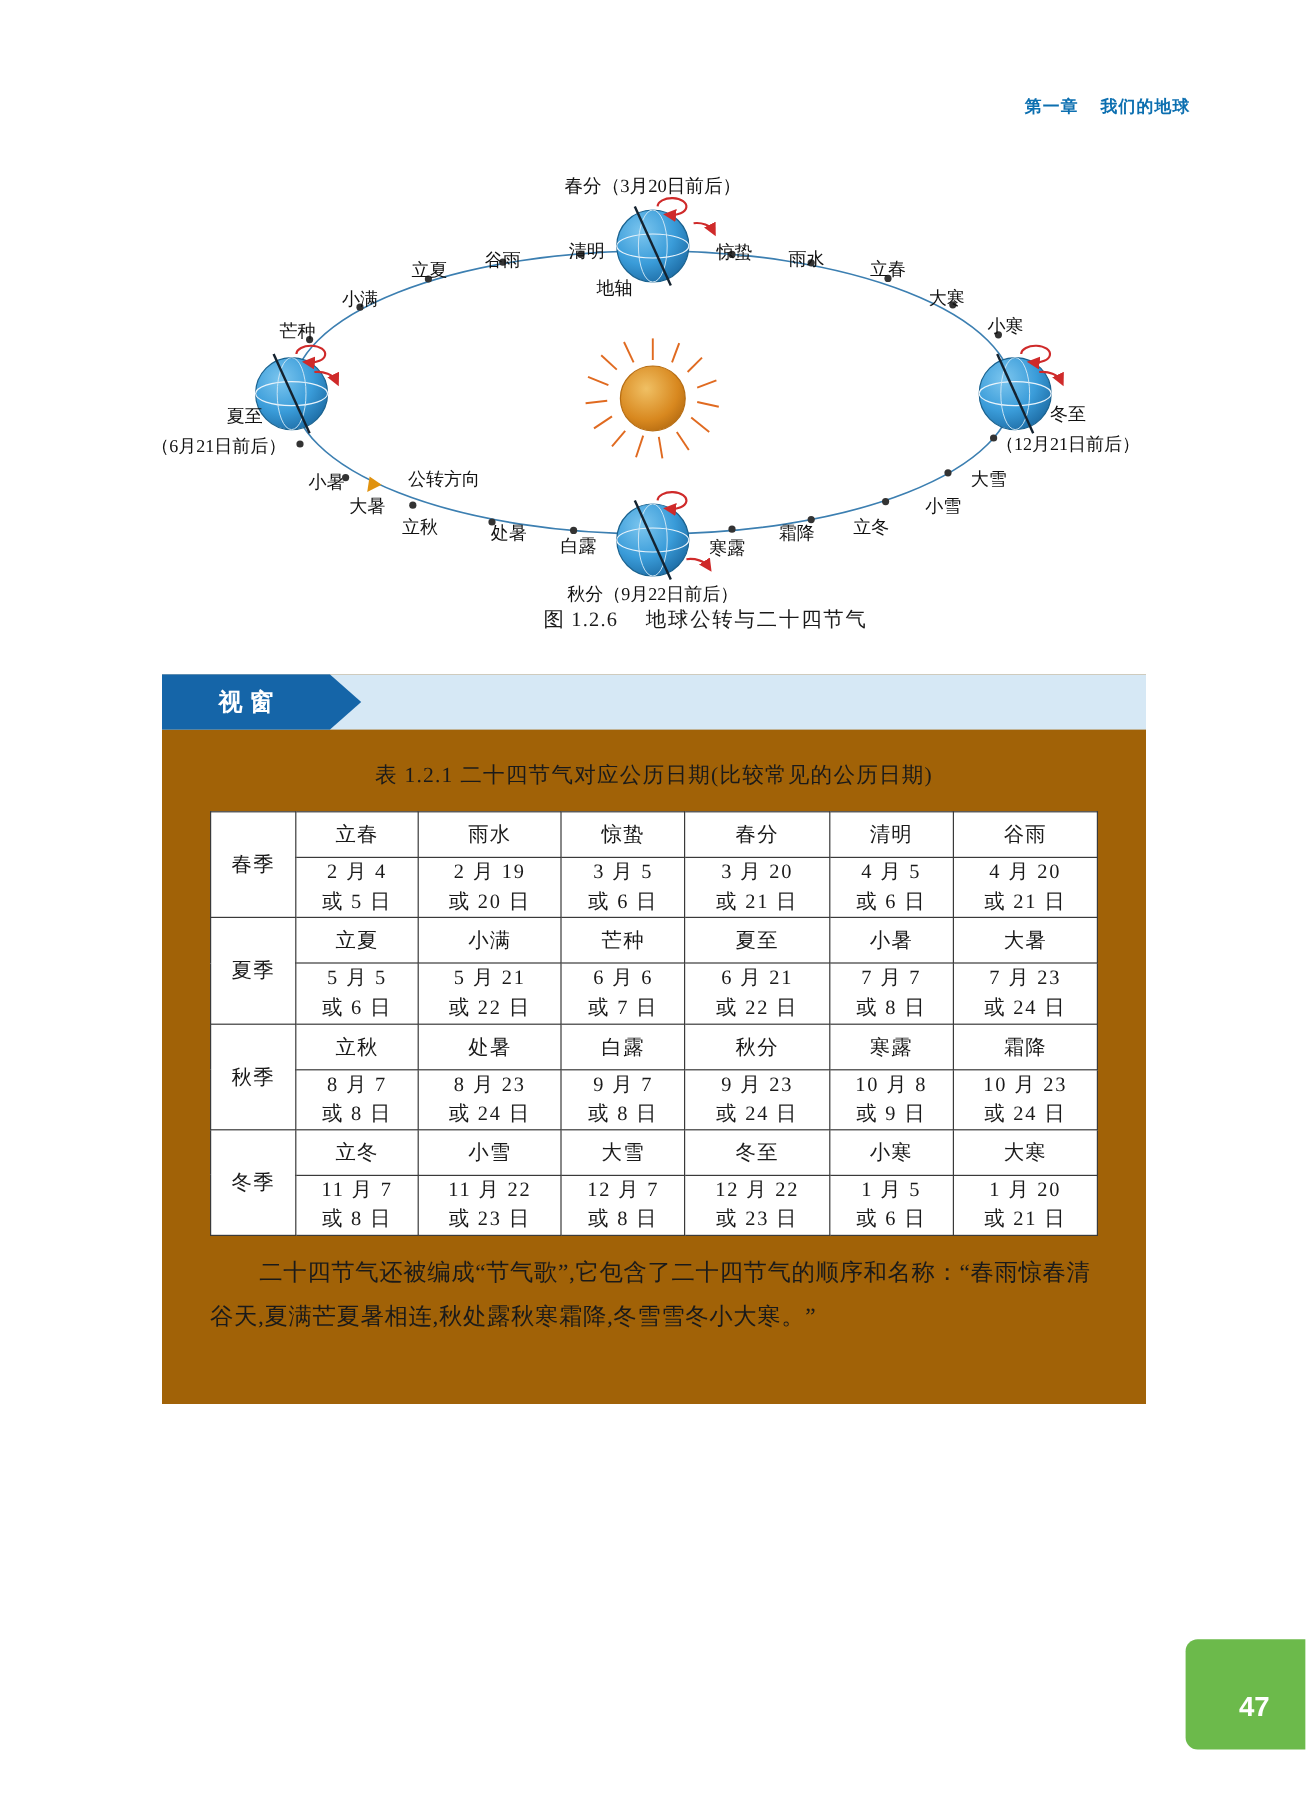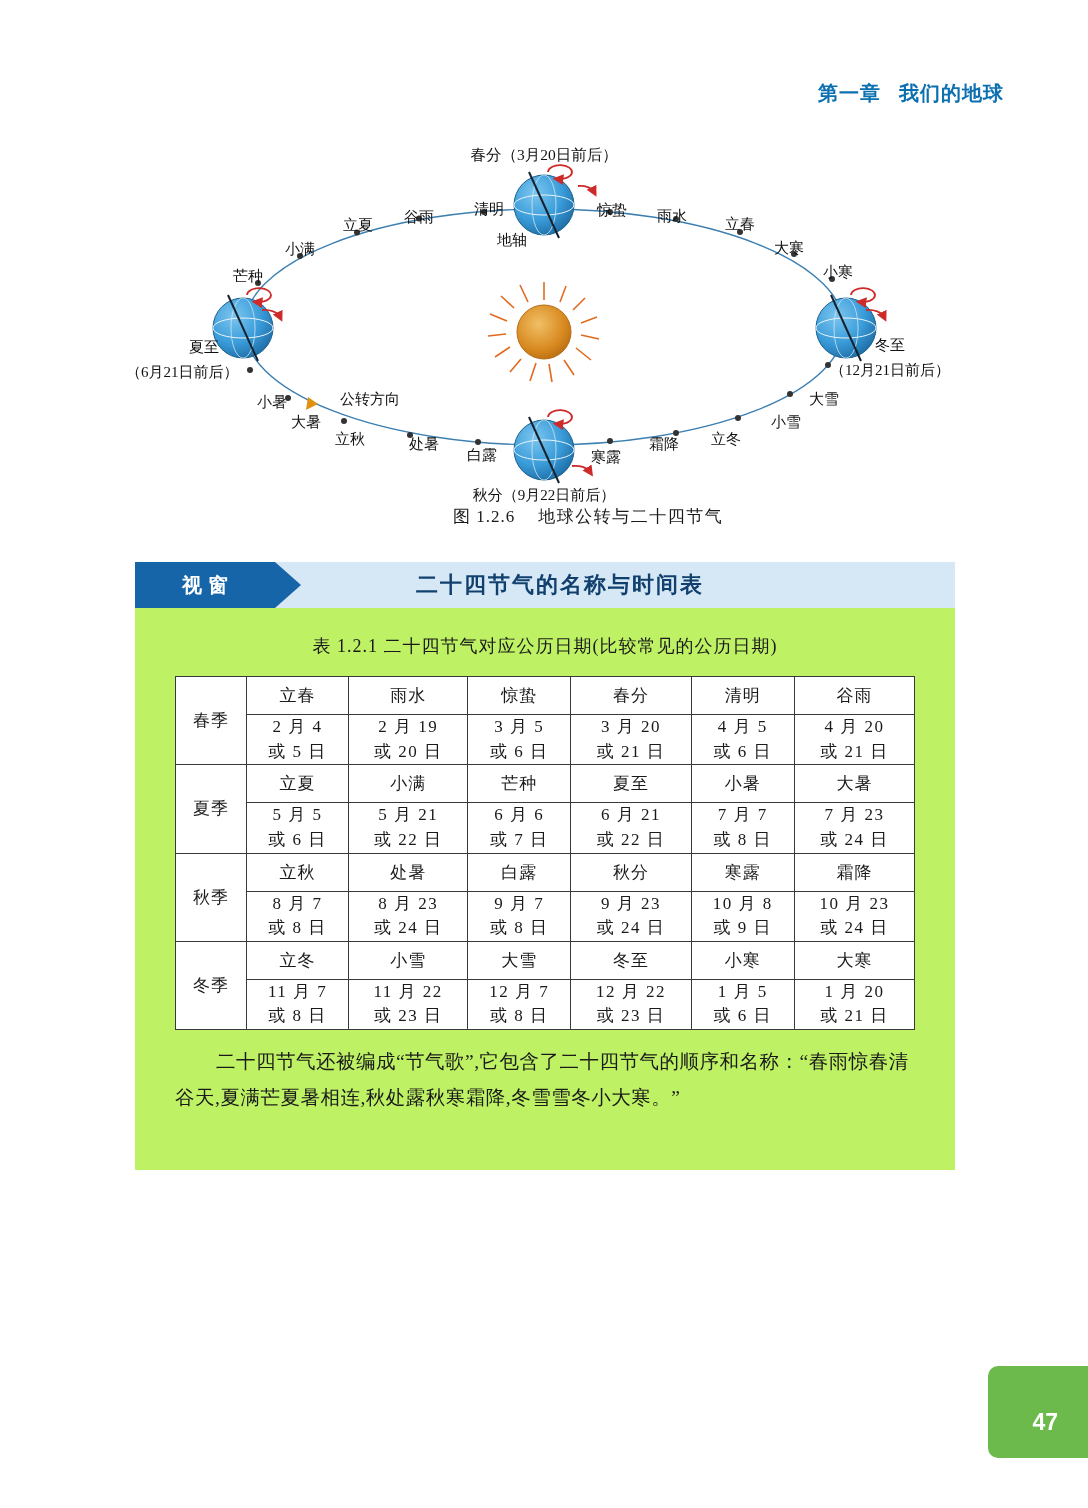--- a/index.html
+++ b/index.html
@@ -13,23 +13,23 @@
     position: relative;
     font-family: "Liberation Serif", "DejaVu Serif", serif;
     color: #1a1a1a;
     overflow: hidden;
   }
 
   
   .chapter-header {
     position: absolute;
     top: 80px;
-    right: 84px;
+    right: 96px;
     font-family: "Liberation Sans", sans-serif;
-    font-size: 20px;
+    font-size: 14px;
     font-weight: bold;
     color: #0c6fb0;
     letter-spacing: 1px;
   }
   .chapter-header .ch-sep { display: inline-block; width: 18px; }
 
   
   .figure-wrap {
     position: absolute;
     top: 132px;
@@ -49,21 +49,21 @@
     padding-left: 44px;
   }
   .fig-caption .cap-num { letter-spacing: 1px; }
 
   
   .window-block {
     position: absolute;
     top: 562px;
     left: 135px;
     width: 820px;
-    background: #bef264;
+    background: #a16207;
   }
   .window-bar {
     position: relative;
     height: 46px;
     background: #d6e8f5;
     display: flex;
     align-items: center;
   }
   .window-tag {
     position: relative;
@@ -335,21 +335,20 @@
 
 <div class="fig-caption">
   <span class="cap-num">图 1.2.6</span>
   &nbsp;&nbsp;
   <span>地球公转与二十四节气</span>
 </div>
 
 <div class="window-block">
   <div class="window-bar">
     <div class="window-tag">视窗</div>
-    <div class="window-title">二十四节气的名称与时间表</div>
   </div>
 
   <div class="window-body">
     <div class="table-caption">表 1.2.1  二十四节气对应公历日期(比较常见的公历日期)</div>
 
     <table class="jieqi">
       <tbody>
 
         <tr>
           <td class="season" rowspan="2">春季</td>

